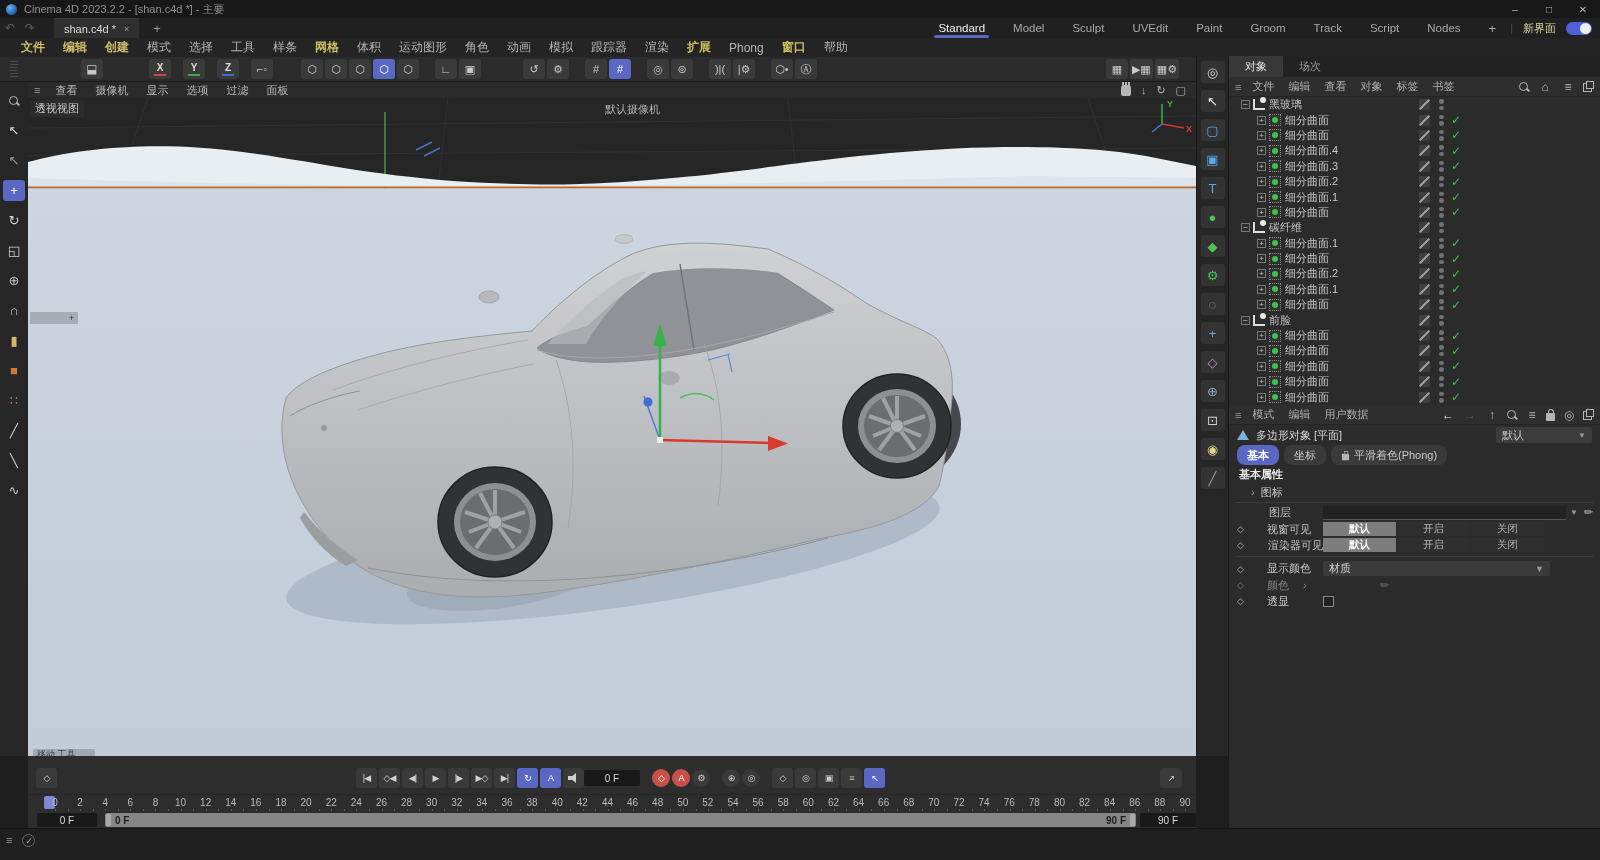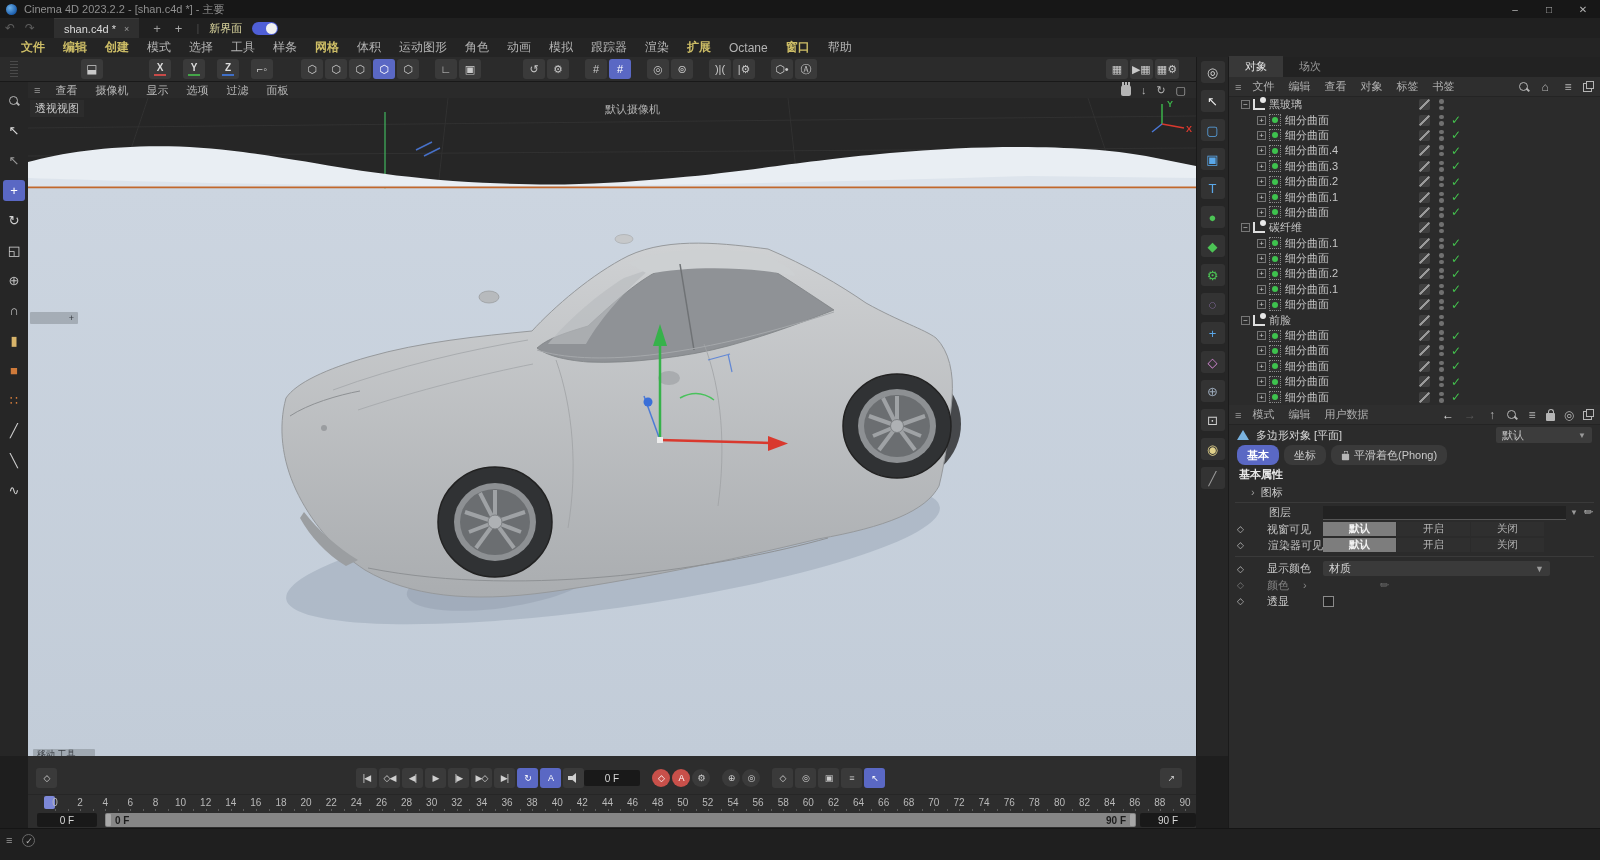--- a/index.html
+++ b/index.html
@@ -127,20 +127,31 @@
 
   <div id="tabrow" class="abs">
     <span class="undoredo">↶</span>
     <span class="undoredo">↷</span>
     <span style="width:14px"></span>
     <span id="doctab">
       <span>shan.c4d *</span>
       <span style="color:#9a9a9a;font-size:9px">×</span>
     </span>
     <span style="color:#9a9a9a;margin-left:14px;font-size:13px">+</span>
+    <span style="margin-left:auto;display:flex;align-items:center" id="ws-tabs">
+        <span class="ws-tab active">Standard</span>
+        <span class="ws-tab">Model</span>
+        <span class="ws-tab">Sculpt</span>
+        <span class="ws-tab">UVEdit</span>
+        <span class="ws-tab">Paint</span>
+        <span class="ws-tab">Groom</span>
+        <span class="ws-tab">Track</span>
+        <span class="ws-tab">Script</span>
+        <span class="ws-tab">Nodes</span>
+      </span>
     <span class="ws-tab" style="font-size:13px">+</span>
     <span style="color:#4a4a4a">|</span>
     <span style="color:#ded9a0;padding:0 4px 0 10px;font-weight:normal">新界面</span>
     <span id="toggle-newui"></span>
   </div>
 
   <div id="menubar" class="abs">
       <span class="menu-item hl">文件</span>
       <span class="menu-item hl">编辑</span>
       <span class="menu-item hl">创建</span>
@@ -150,21 +161,21 @@
       <span class="menu-item">样条</span>
       <span class="menu-item hl">网格</span>
       <span class="menu-item">体积</span>
       <span class="menu-item">运动图形</span>
       <span class="menu-item">角色</span>
       <span class="menu-item">动画</span>
       <span class="menu-item">模拟</span>
       <span class="menu-item">跟踪器</span>
       <span class="menu-item">渲染</span>
       <span class="menu-item hl">扩展</span>
-      <span class="menu-item">Octane</span>
+      <span class="menu-item">Phong</span>
       <span class="menu-item hl">窗口</span>
       <span class="menu-item">帮助</span>
     </div>
 
   <div id="toolbar" class="abs">
     <span class="dots-handle"></span>
     <span style="width:52px"></span>
     <span class="tbtn" style="font-size:12px">⬓</span>
     <span class="tgap" style="width:44px"></span>
     <span class="axisbtn">

